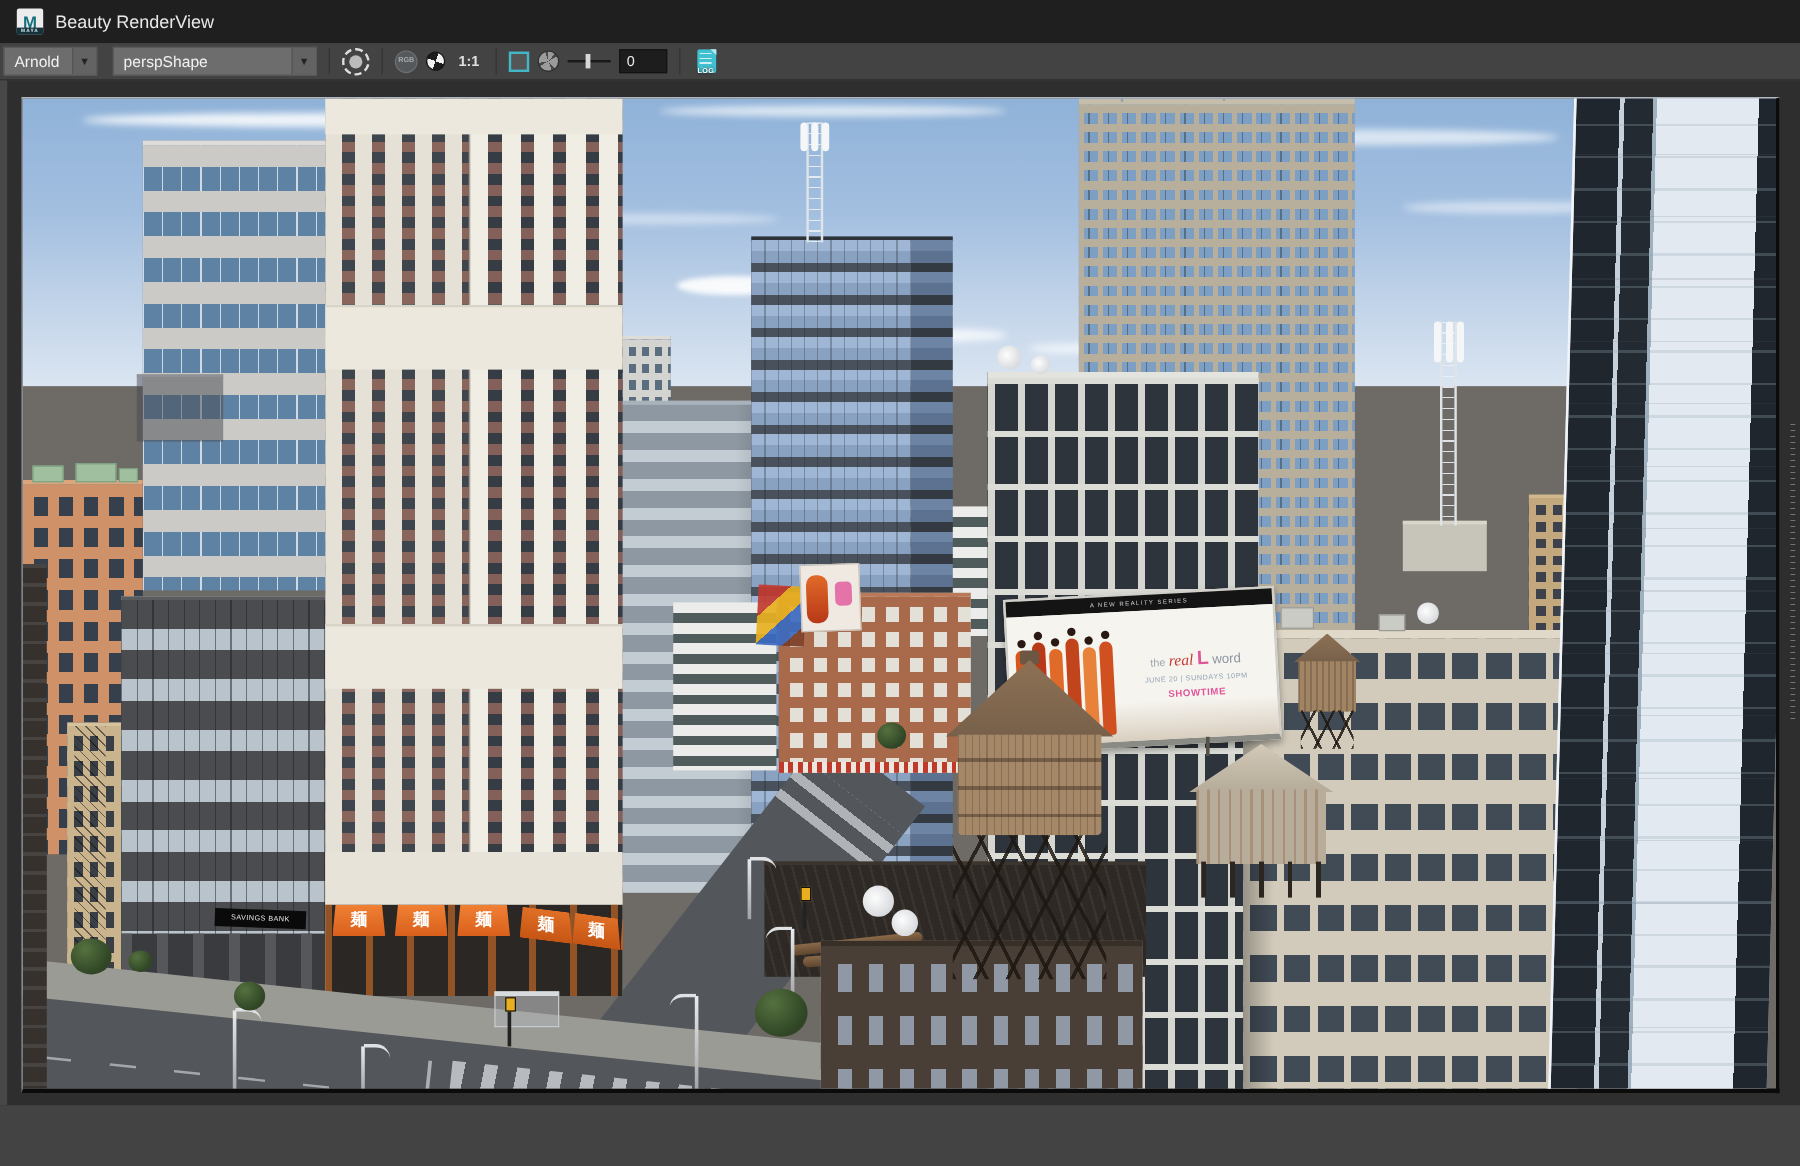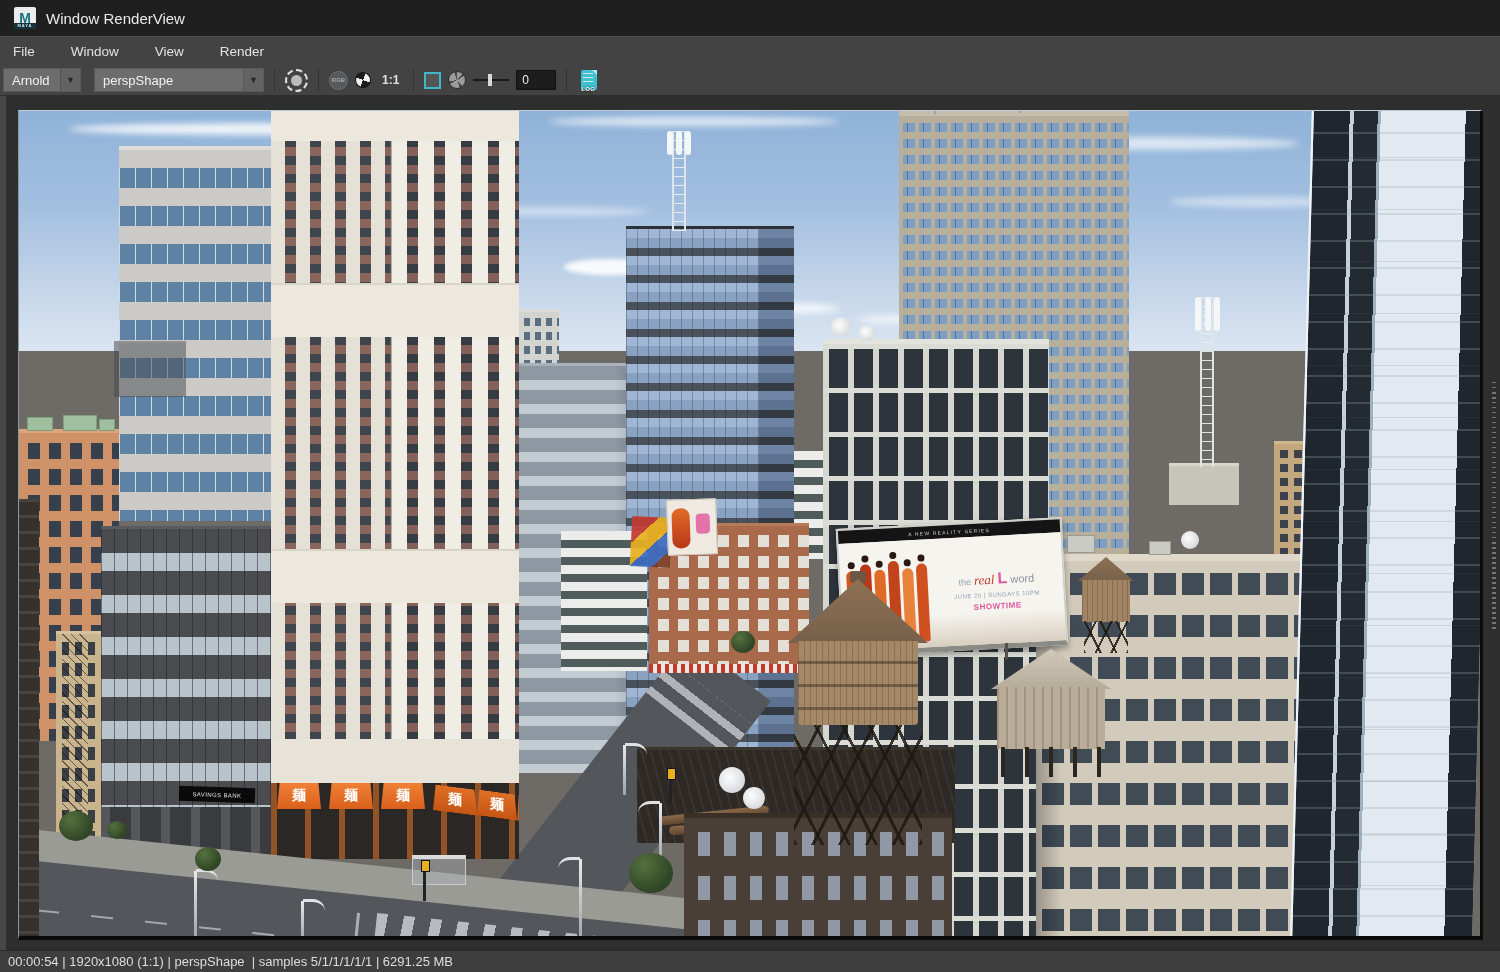--- a/index.html
+++ b/index.html
@@ -247,29 +247,23 @@
 </head>
 <body>
 
 <div class="window">
 
   <div class="titlebar">
     <div class="maya-icon">
       <span>M</span>
       <span class="maya-sub">MAYA</span>
     </div>
-    <span class="title-text">Window RenderView</span>
+    <span class="title-text">Beauty RenderView</span>
   </div>
 
-  <div class="menubar">
-    <span class="menu-item">File</span>
-    <span class="menu-item">Window</span>
-    <span class="menu-item">View</span>
-    <span class="menu-item">Render</span>
-  </div>
 
   <div class="toolbar">
     <div class="dropdown dd-pass">
       <span class="dd-label">Arnold</span>
       <span class="dd-arrow">▼</span>
     </div>
     <div class="dropdown dd-cam">
       <span class="dd-label">perspShape</span>
       <span class="dd-arrow">▼</span>
     </div>
@@ -469,17 +463,14 @@
       <div class="shelter"></div>
       <div class="tlight tf1"></div>
       <div class="tlight tf2"></div>
       <div class="left-sliver"></div>
 
       <div class="mega"></div>
     </div>
     <div class="dotted-strip"></div>
   </div>
 
-  <div class="statusbar">
-    <span>00:00:54 | 1920x1080 (1:1) | perspShape  | samples 5/1/1/1/1/1 | 6291.25 MB</span>
-  </div>
 
 </div>
 
 </body></html>

